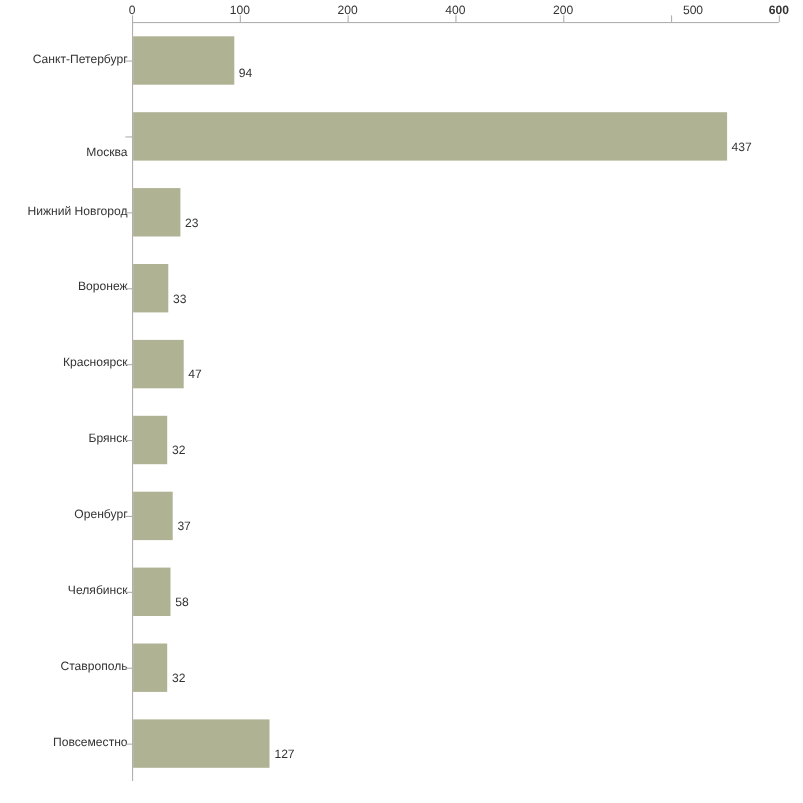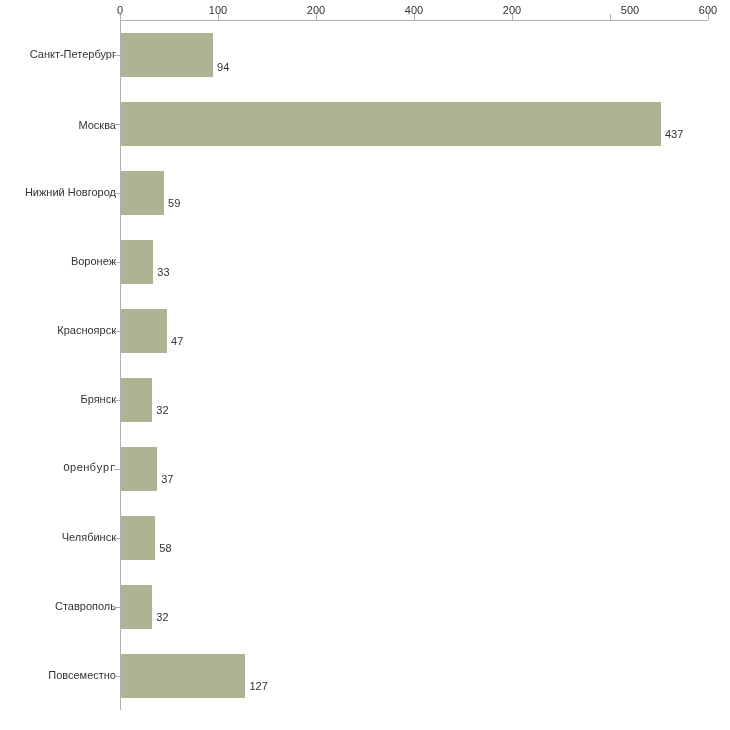--- a/index.html
+++ b/index.html
@@ -88,51 +88,51 @@
       <div class="tick-label-x" style="left: 218px;">100</div>
       <div class="tick-mark-x" style="left: 218px;"></div>
       <div class="tick-label-x" style="left: 316px; text-align: center;">200</div>
       <div class="tick-mark-x" style="left: 316px;"></div>
       <div class="tick-label-x" style="left: 414px;">400</div>
       <div class="tick-mark-x" style="left: 414px;"></div>
       <div class="tick-label-x" style="left: 512px;">200</div>
       <div class="tick-mark-x" style="left: 512px;"></div>
       <div class="tick-label-x" style="left: 610px; padding-left: 40px;">500</div>
       <div class="tick-mark-x" style="left: 610px;"></div>
-      <div class="tick-label-x" style="left: 708px;">600</div>
+      <div class="tick-label-x" style="left: 708px; font-weight: bold;">600</div>
       <div class="tick-mark-x" style="left: 708px;"></div>
     </div>
   <div id="bars">
       <div class="bar" style="top: 32.5px; height: 44px; width: 92.12px; background: rgb(176, 178, 148);"></div>
       <div class="bar-value" style="left: 217.12px; top: 61px;">94</div>
       <div class="cat-label" style="top: 47.5px;">Санкт-Петербург</div>
       <div class="tick-mark-y" style="top: 54.5px;"></div>
       <div class="bar" style="top: 101.5px; height: 44px; width: 539.98px; background: rgb(176, 178, 148);"></div>
       <div class="bar-value" style="left: 664.98px; top: 127.5px;">437</div>
-      <div class="cat-label" style="top: 119px; text-align: center;">Москва</div>
+      <div class="cat-label" style="top: 133px; text-align: center;">Москва</div>
       <div class="tick-mark-y" style="top: 123.5px;"></div>
       <div class="bar" style="top: 170.5px; height: 44px; width: 43.12px; background: rgb(176, 178, 148);"></div>
-      <div class="bar-value" style="left: 168.12px; top: 196.5px;">59</div>
+      <div class="bar-value" style="left: 168.12px; top: 196.5px;">23</div>
       <div class="cat-label" style="top: 185.5px;">Нижний Новгород</div>
       <div class="tick-mark-y" style="top: 192.5px;"></div>
       <div class="bar" style="top: 239.5px; height: 44px; width: 32.34px; background: rgb(176, 178, 148);"></div>
       <div class="bar-value" style="left: 157.34px; top: 265.5px;">33</div>
       <div class="cat-label" style="top: 254.5px;">Воронеж</div>
       <div class="tick-mark-y" style="top: 261.5px;"></div>
       <div class="bar" style="top: 308.5px; height: 44px; width: 46.06px; background: rgb(176, 178, 148);"></div>
       <div class="bar-value" style="left: 171.06px; top: 334.5px;">47</div>
       <div class="cat-label" style="top: 323.5px;">Красноярск</div>
       <div class="tick-mark-y" style="top: 330.5px;"></div>
       <div class="bar" style="top: 377.5px; height: 44px; width: 31.36px; background: rgb(176, 178, 148);"></div>
       <div class="bar-value" style="left: 156.36px; top: 403.5px;">32</div>
       <div class="cat-label" style="top: 392.5px;">Брянск</div>
       <div class="tick-mark-y" style="top: 399.5px;"></div>
       <div class="bar" style="top: 446.5px; height: 44px; width: 36.26px; background: rgb(176, 178, 148);"></div>
       <div class="bar-value" style="left: 161.26px; top: 472.5px;">37</div>
-      <div class="cat-label" style="top: 461.5px; font-family: Liberation Mono, monospace;">Оренбург</div>
+      <div class="cat-label" style="top: 461.5px;">Оренбург</div>
       <div class="tick-mark-y" style="top: 468.5px;"></div>
       <div class="bar" style="top: 515.5px; height: 44px; width: 34.3px; background: rgb(176, 178, 148);"></div>
       <div class="bar-value" style="left: 159.3px; top: 541.5px;">58</div>
       <div class="cat-label" style="top: 530.5px;">Челябинск</div>
       <div class="tick-mark-y" style="top: 537.5px;"></div>
       <div class="bar" style="top: 584.5px; height: 44px; width: 31.36px; background: rgb(176, 178, 148);"></div>
       <div class="bar-value" style="left: 156.36px; top: 610.5px;">32</div>
       <div class="cat-label" style="top: 599.5px;">Ставрополь</div>
       <div class="tick-mark-y" style="top: 606.5px;"></div>
       <div class="bar" style="top: 653.5px; height: 44px; width: 124.46px; background: rgb(176, 178, 148);"></div>

